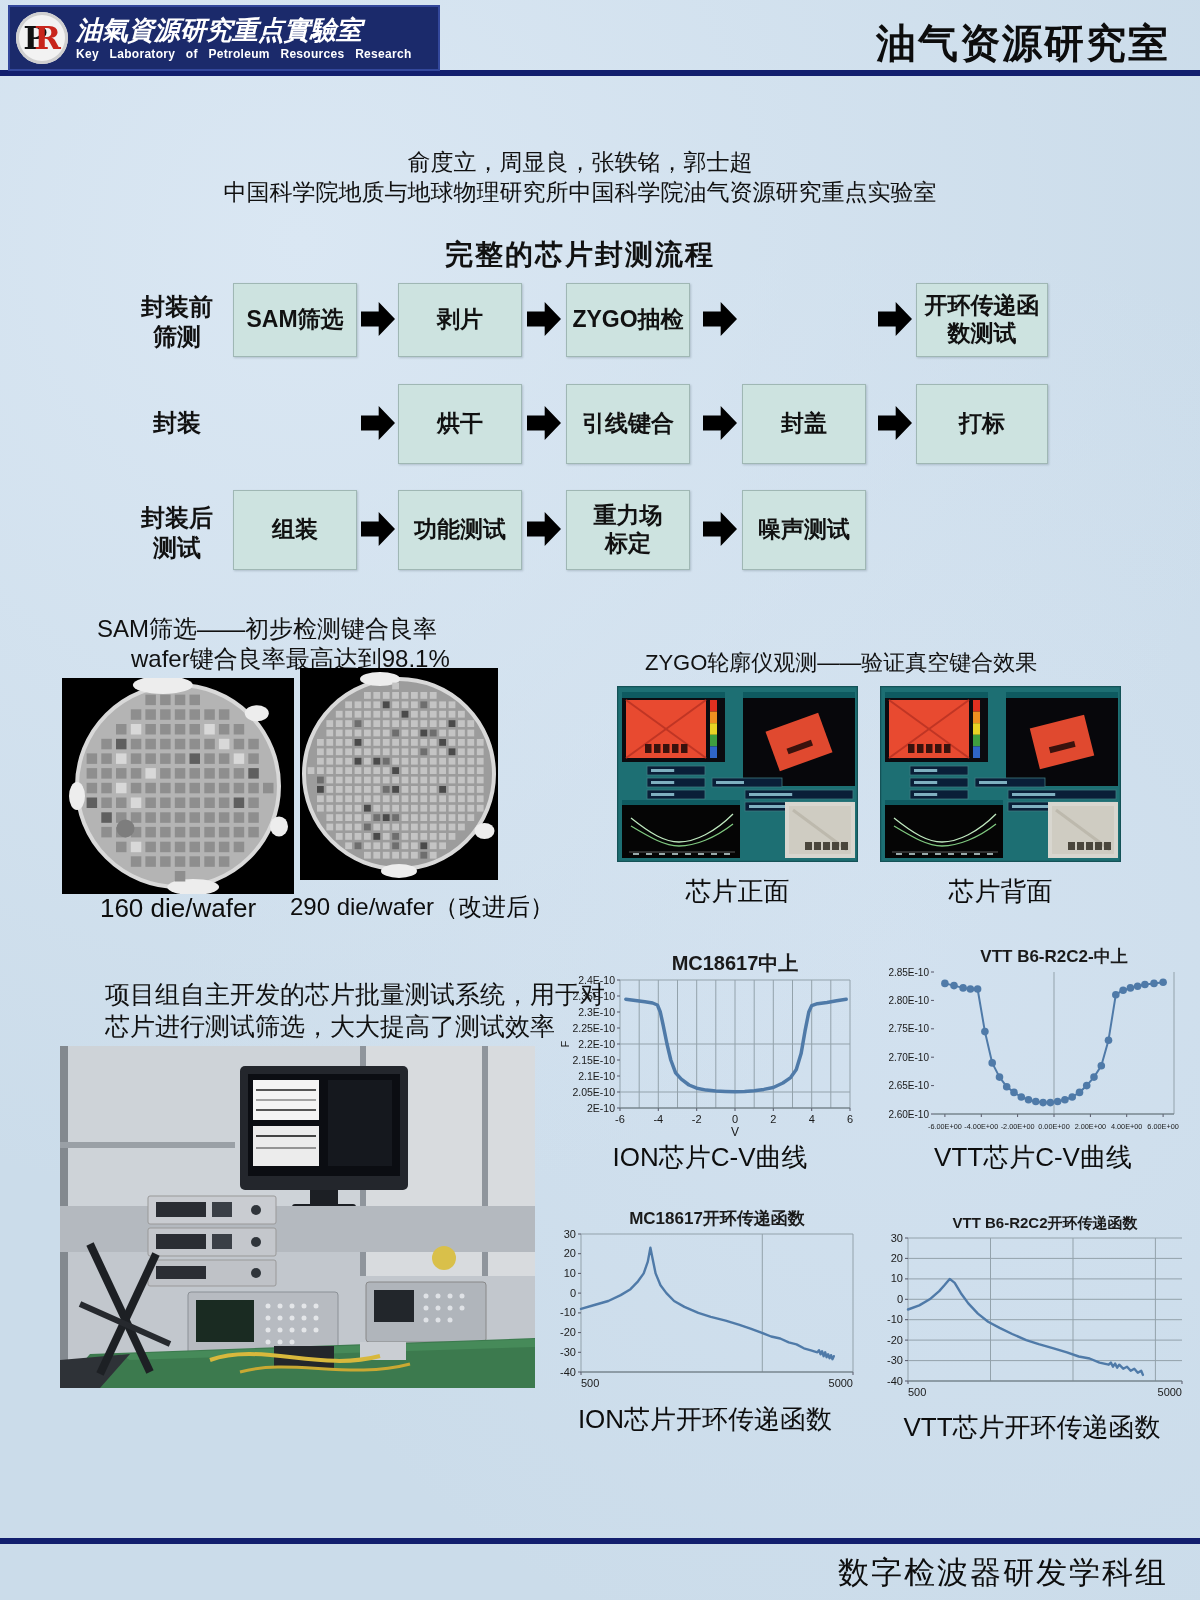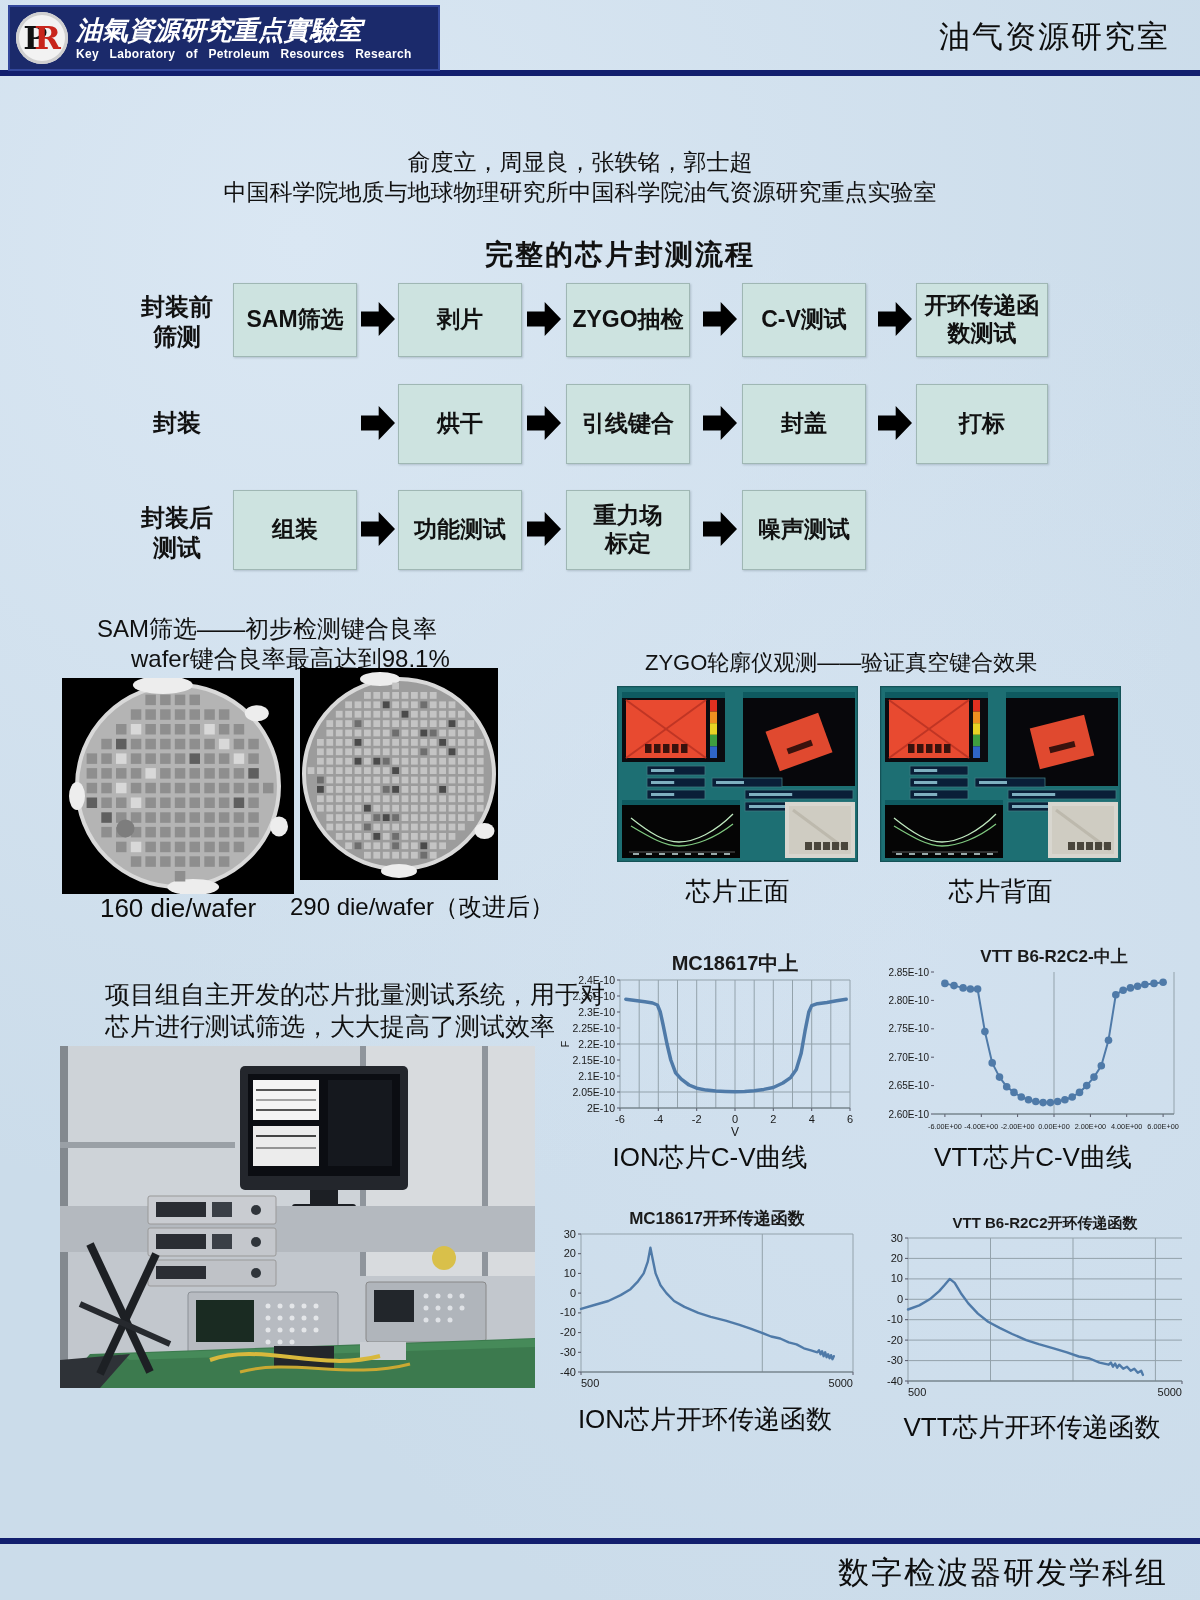--- a/index.html
+++ b/index.html
@@ -12,26 +12,26 @@
   .hdr-rule{position:absolute;left:0;top:70px;width:1200px;height:6px;background:#121f6e;}
   .banner{position:absolute;left:8px;top:5px;width:432px;height:66px;background:#1b2a6b;
     border:2px solid #33479b;display:flex;align-items:center;box-sizing:border-box;}
   .pr{width:52px;height:52px;border-radius:50%;background:#f2f2f2;margin:0 8px 0 6px;flex:0 0 auto;
     display:flex;align-items:center;justify-content:center;box-shadow:inset 0 0 0 3px #cfcfcf;}
   .pr-p{font-family:"DejaVu Serif",serif;font-weight:bold;font-size:32px;color:#111;}
   .pr-r{font-family:"DejaVu Serif",serif;font-weight:bold;font-size:32px;color:#c8251c;margin-left:-13px;}
   .banner-cn{font-family:"DejaVu Serif",serif;font-style:italic;font-weight:bold;font-size:26px;
     color:#fff;line-height:30px;white-space:nowrap;}
   .banner-en{font-size:12px;font-weight:bold;color:#fff;letter-spacing:0.3px;word-spacing:7px;margin-top:2px;}
-  .dept{position:absolute;right:30px;top:16px;font-size:31px;color:#0d0d0d;letter-spacing:2px;}
+  .dept{position:absolute;right:30px;top:16px;font-size:40px;color:#0d0d0d;letter-spacing:2px;font-weight:bold;}
   
   .main-title{position:absolute;left:0;top:94px;width:1160px;text-align:center;font-size:39px;font-weight:bold;letter-spacing:1px;}
   .authors{position:absolute;left:0;top:147px;width:1160px;text-align:center;font-size:23px;}
   .affil{position:absolute;left:0;top:177px;width:1160px;text-align:center;font-size:23px;}
-  .flow-title{position:absolute;left:0;top:236px;width:1160px;text-align:center;font-size:28px;font-weight:bold;letter-spacing:2px;margin-left:40px;}
+  .flow-title{position:absolute;left:0;top:236px;width:1160px;text-align:center;font-size:28px;font-weight:bold;letter-spacing:2px;}
   
   .fbox{position:absolute;background:#cde3e0;border:1px solid #9fb7b4;display:flex;align-items:center;justify-content:center;
     font-weight:bold;font-size:23px;text-align:center;white-space:pre-line;line-height:1.2;box-shadow:1px 1px 2px rgba(60,80,90,.25);}
   .c1{left:233px;width:122px}.c2{left:398px;width:122px}.c3{left:566px;width:122px}.c4{left:742px;width:122px}.c5{left:916px;width:130px}
   .r1{top:283px;height:72px}.r2{top:384px;height:78px}.r3{top:490px;height:78px}
   .rowlab{position:absolute;left:128px;width:98px;text-align:center;font-weight:bold;font-size:24px;white-space:pre-line;line-height:1.25;}
   .rl1{top:292px}.rl2{top:408px}.rl3{top:503px}
   .arrow{position:absolute;width:34px;height:34px;background:#000;
     clip-path:polygon(0 28%,52% 28%,52% 0,100% 50%,52% 100%,52% 72%,0 72%);}
   .ax1{left:361px}.ax2{left:527px}.ax3{left:703px}.ax4{left:878px}
@@ -72,21 +72,20 @@
   <div class="flow-title">完整的芯片封测流程</div>
 
   <div class="rowlab rl1">封装前
 筛测</div>
   <div class="fbox c1 r1">SAM筛选</div>
   <div class="arrow ax1 ay1"></div>
   <div class="fbox c2 r1">剥片</div>
   <div class="arrow ax2 ay1"></div>
   <div class="fbox c3 r1">ZYGO抽检</div>
   <div class="arrow ax3 ay1"></div>
-  <div class="fbox c4 r1">C-V测试</div>
   <div class="arrow ax4 ay1"></div>
   <div class="fbox c5 r1">开环传递函
 数测试</div>
 
   <div class="rowlab rl2">封装</div>
   <div class="arrow ax1 ay2"></div>
   <div class="fbox c2 r2">烘干</div>
   <div class="arrow ax2 ay2"></div>
   <div class="fbox c3 r2">引线键合</div>
   <div class="arrow ax3 ay2"></div>

